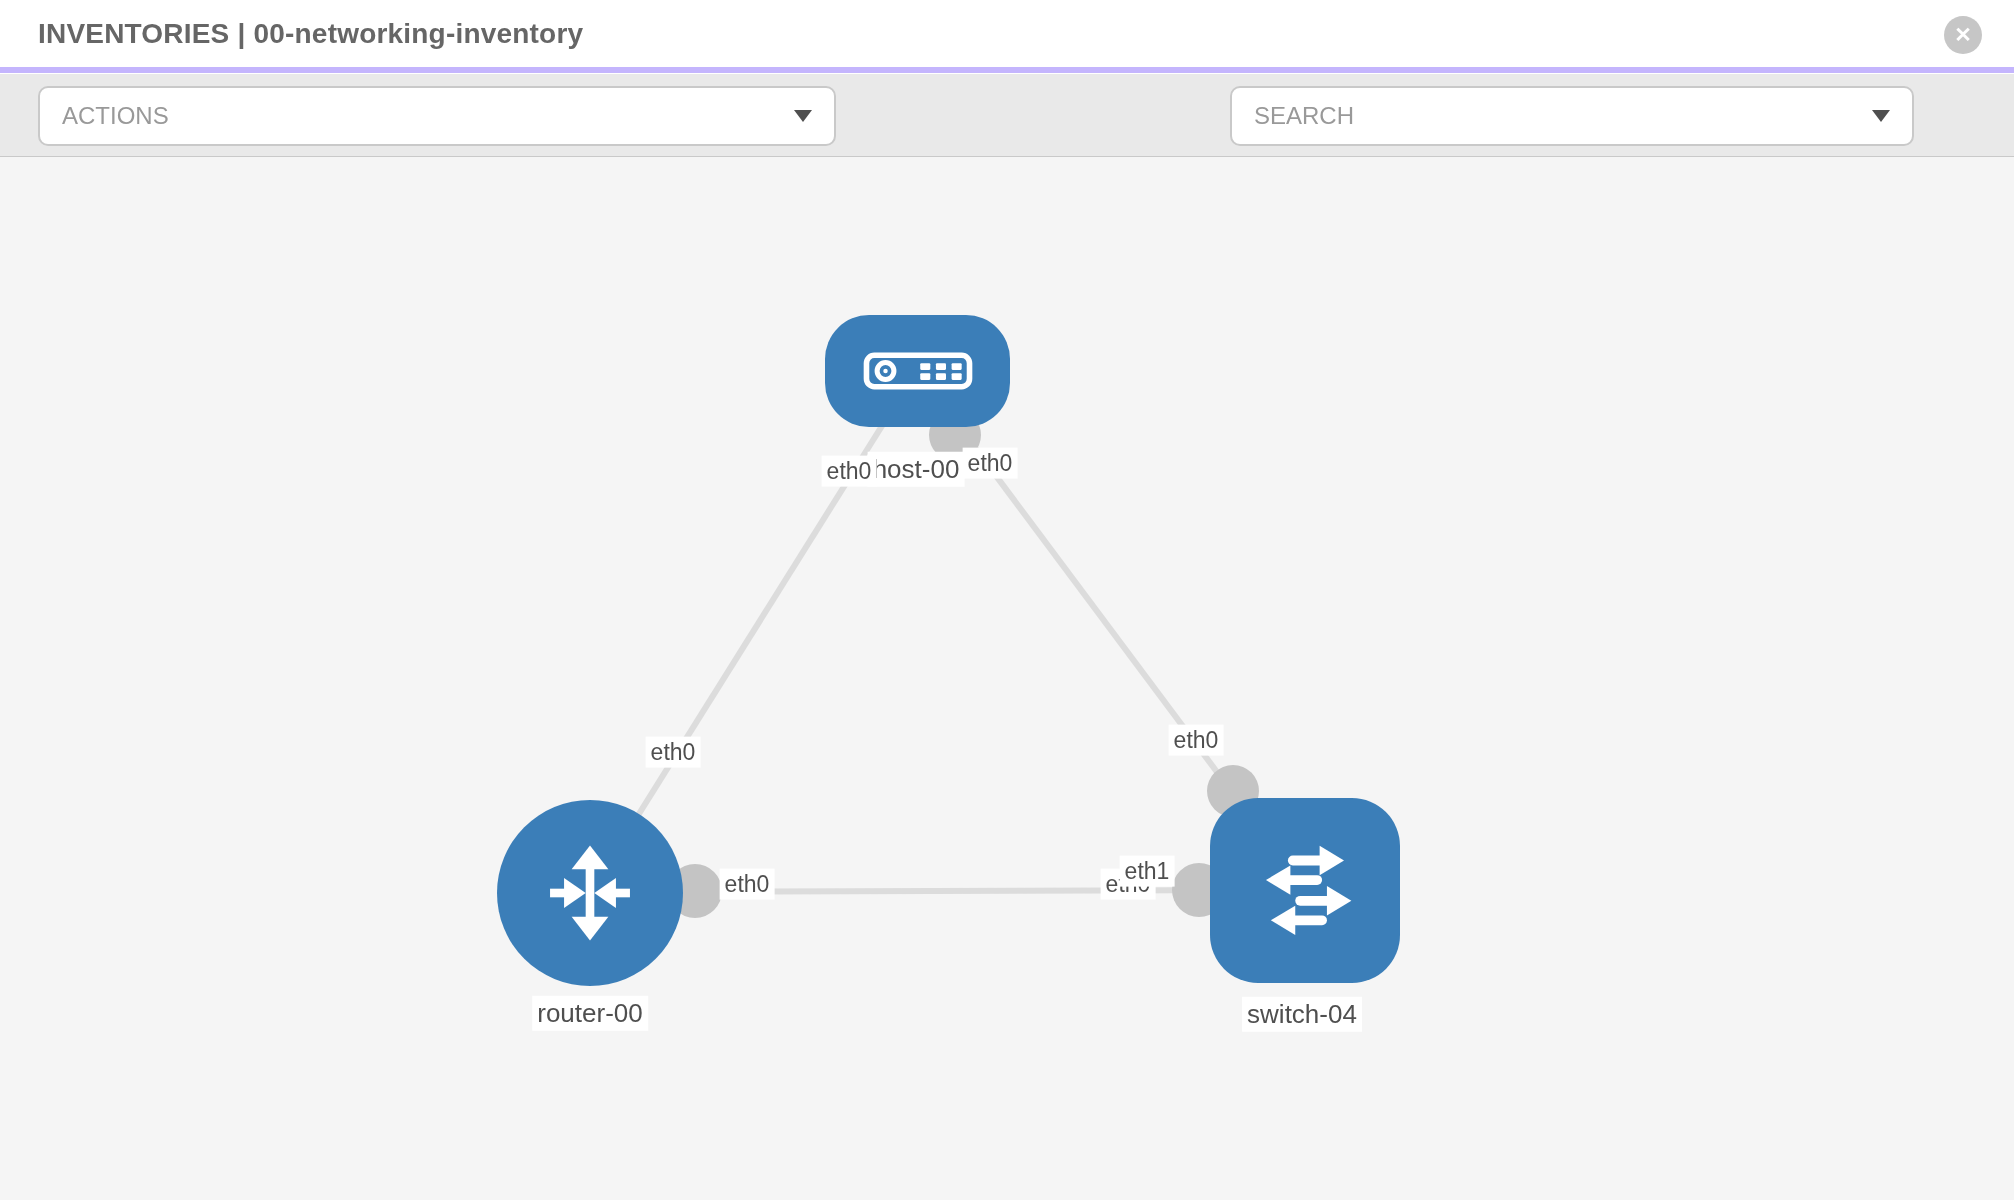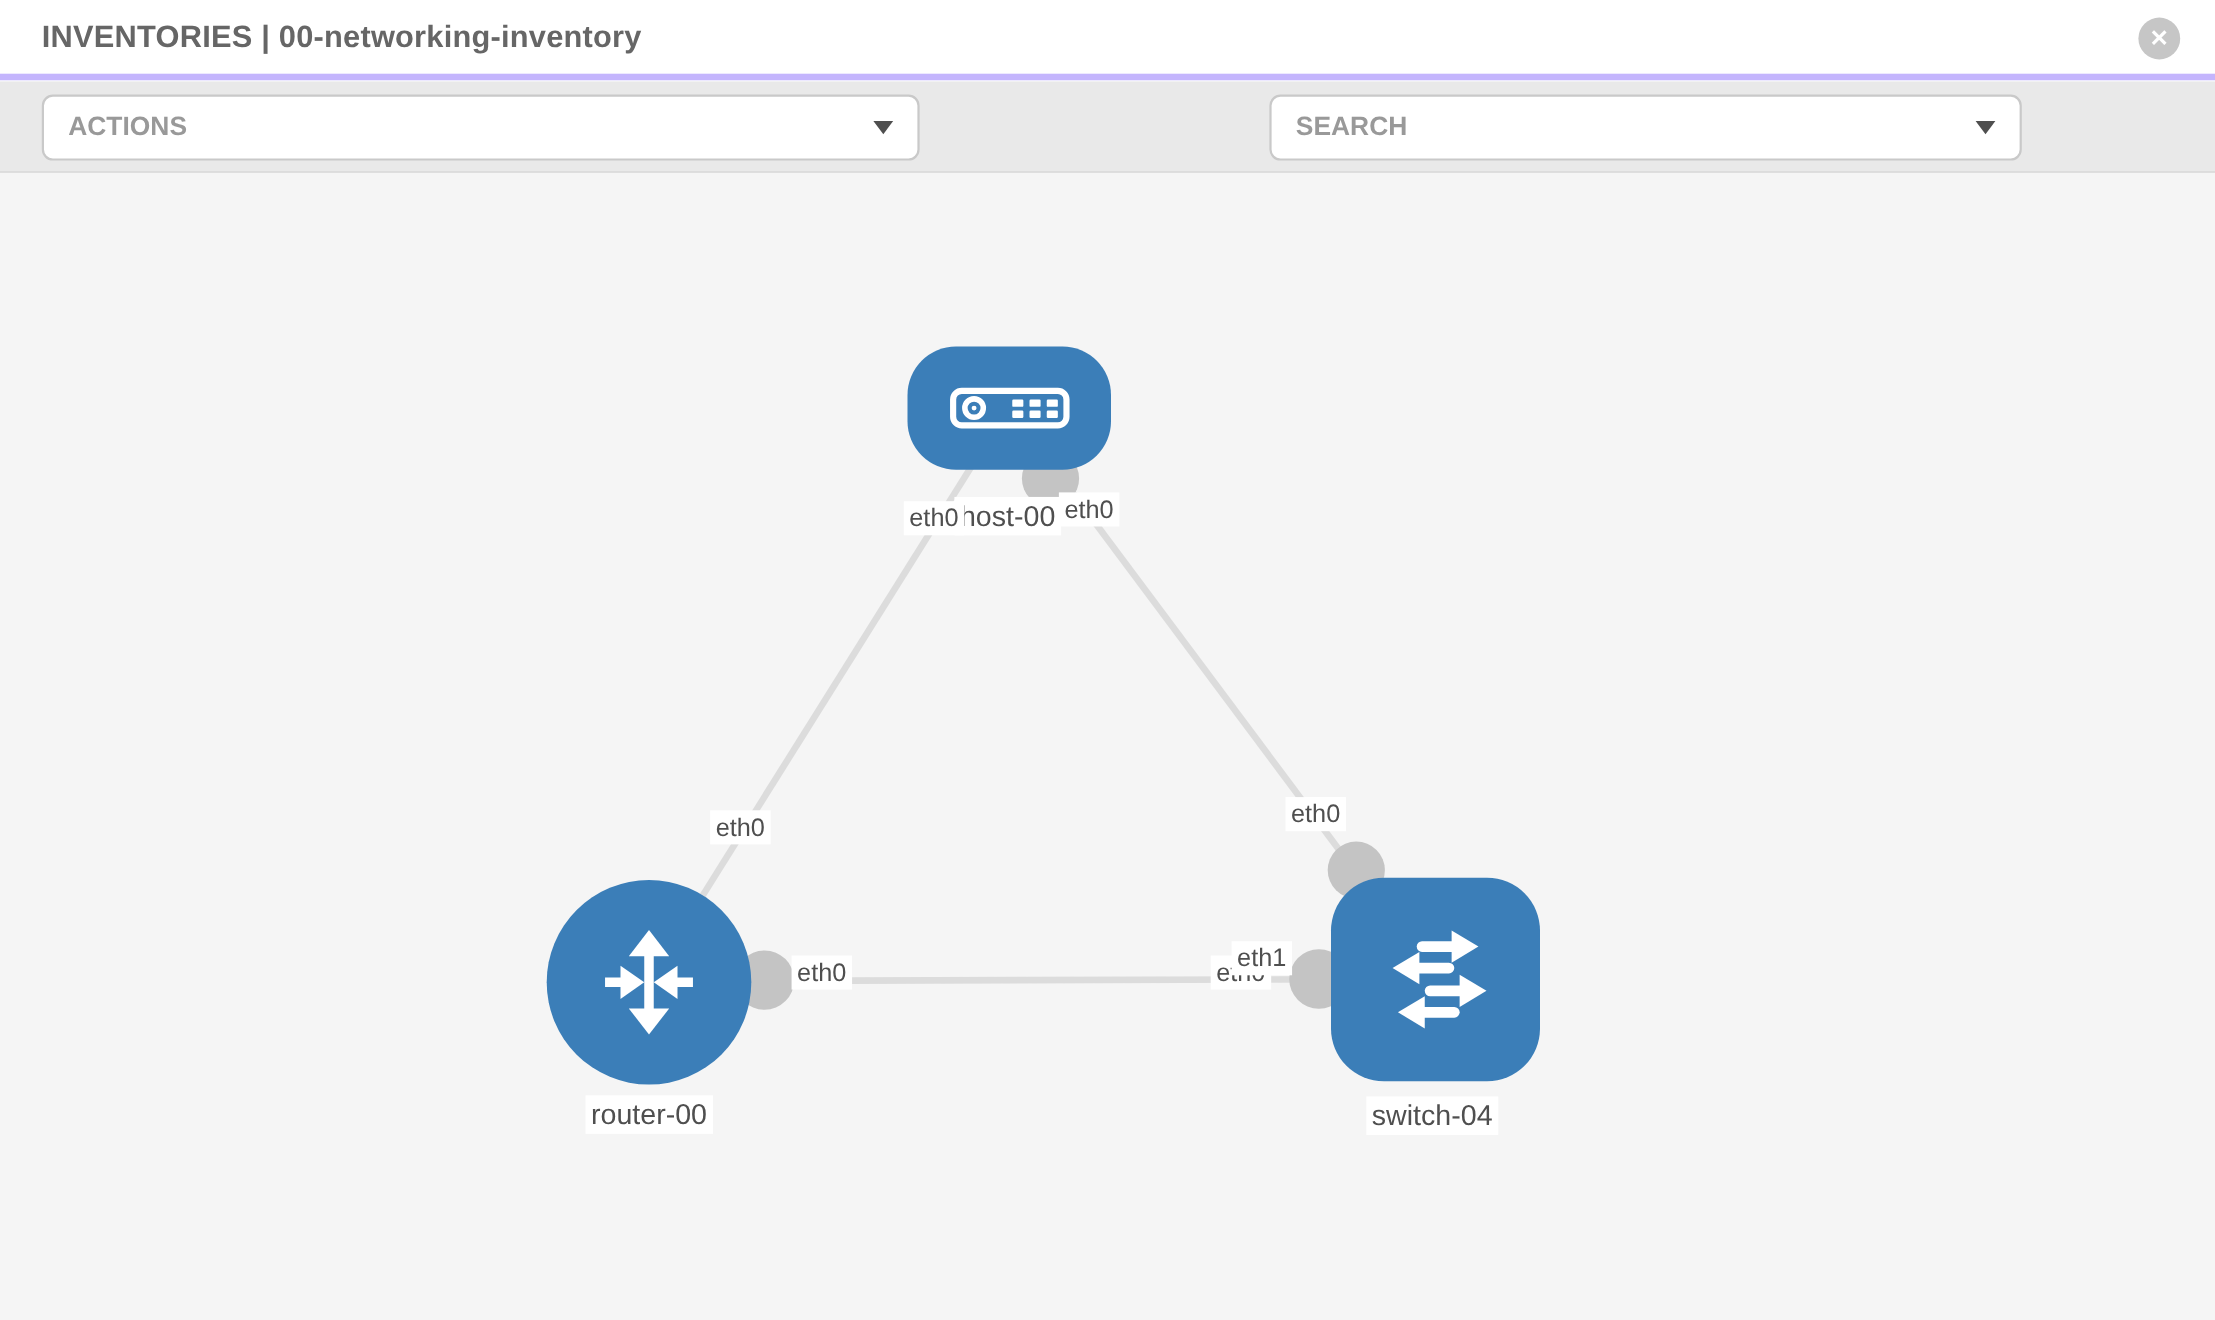--- a/index.html
+++ b/index.html
@@ -29,24 +29,24 @@
 
   
   .toolbar {
     position: absolute; left: 0; top: 74px; width: 2014px; height: 83px;
     background: #e9e9e9; border-bottom: 1px solid #c9c9c9;
   }
   .select-box {
     position: absolute; top: 12px; height: 60px; background: #fff;
     border: 2px solid #c9c9c9; border-radius: 10px;
     display: flex; align-items: center; justify-content: space-between;
-    padding: 0 22px; font-size: 24px; color: #999; cursor: pointer; font-weight: bold;
+    padding: 0 22px; font-size: 24px; color: #999; cursor: pointer;
   }
   .select-actions { left: 38px;  width: 798px; }
-  .select-search  { left: 1154px; width: 684px; }
+  .select-search  { left: 1230px; width: 684px; }
   .caret {
     width: 0; height: 0;
     border-left: 9px solid transparent; border-right: 9px solid transparent;
     border-top: 12px solid #4f4f4f;
   }
   .tool-icon { position: absolute; top: 97px; cursor: pointer; }
   .tool-icon svg { display: block; }
   .icon-wrench { left: 1047px; }
   .icon-key    { left: 1112px; top: 95px; }
 

